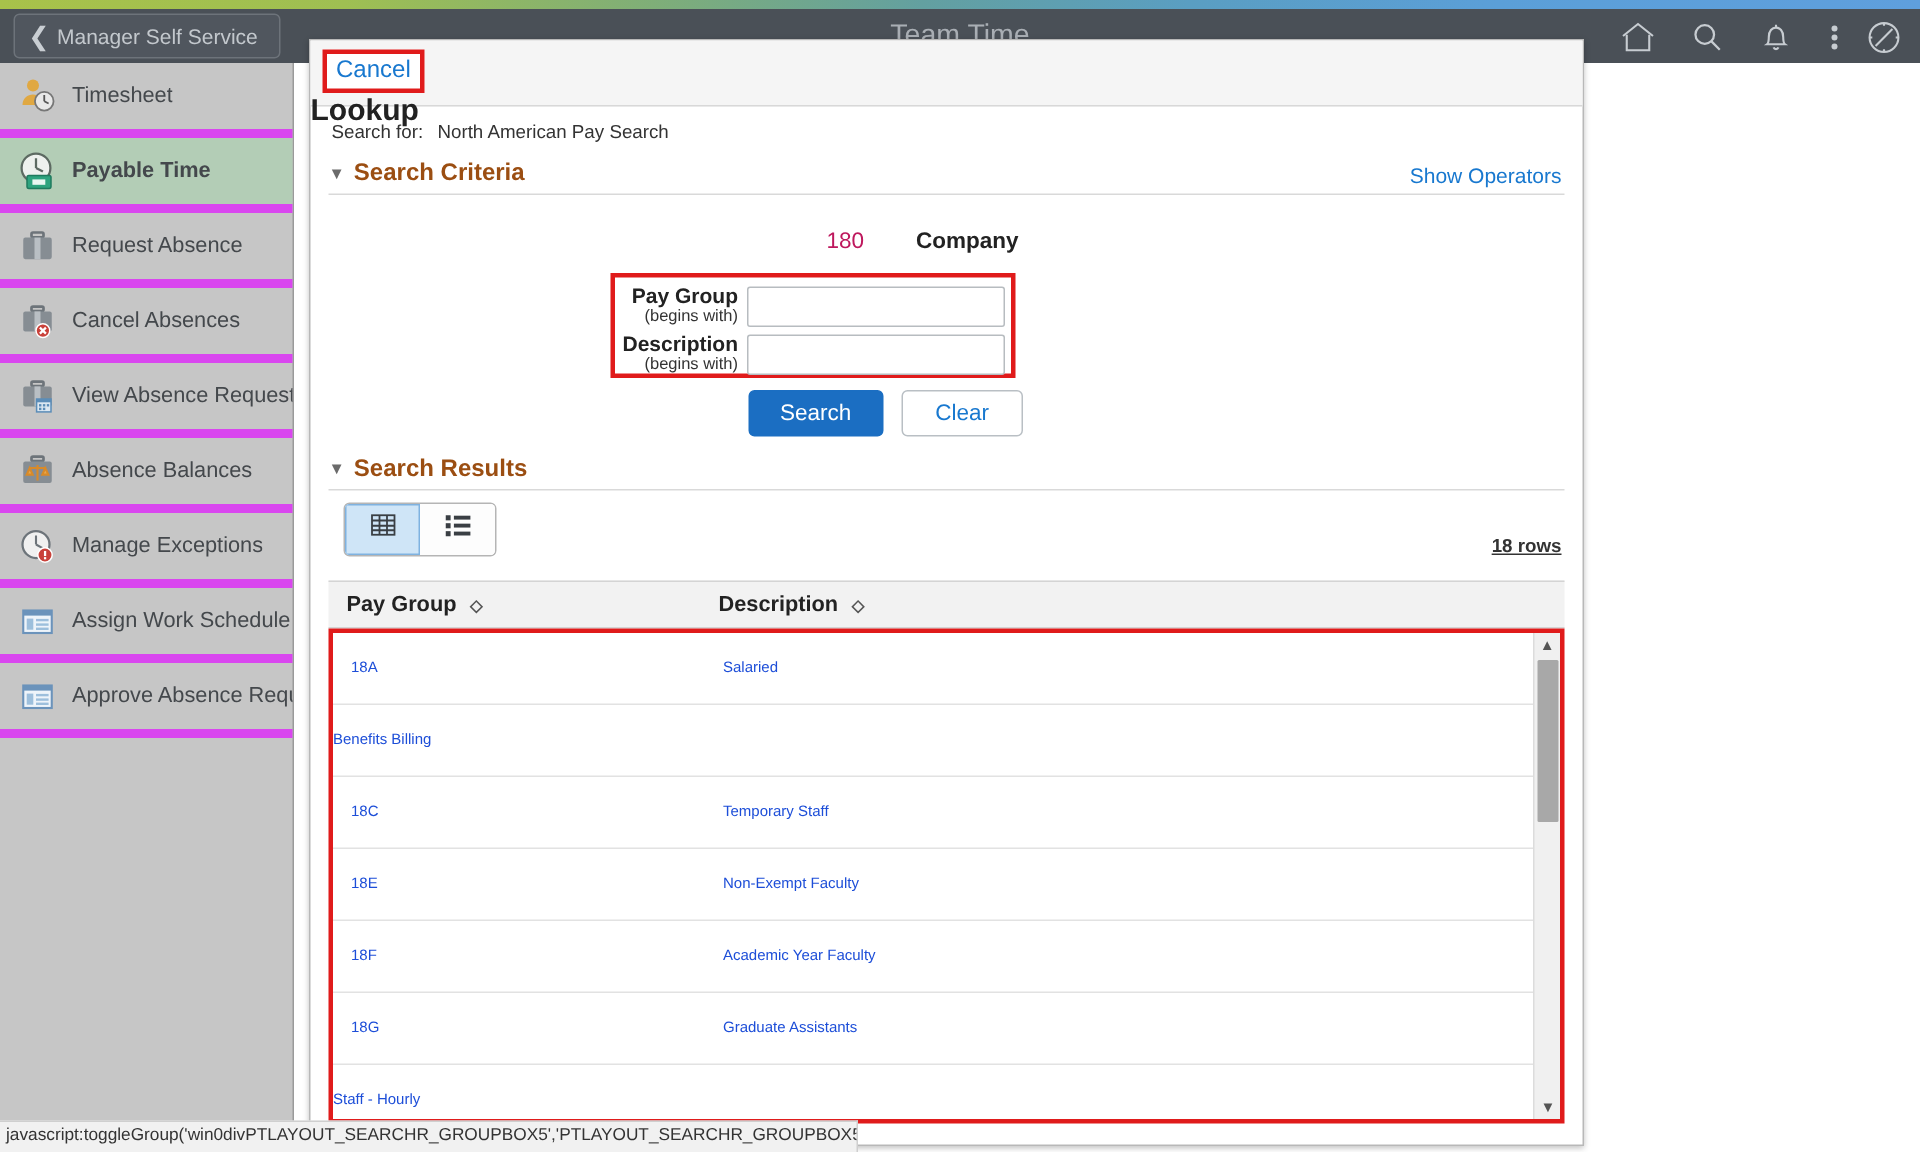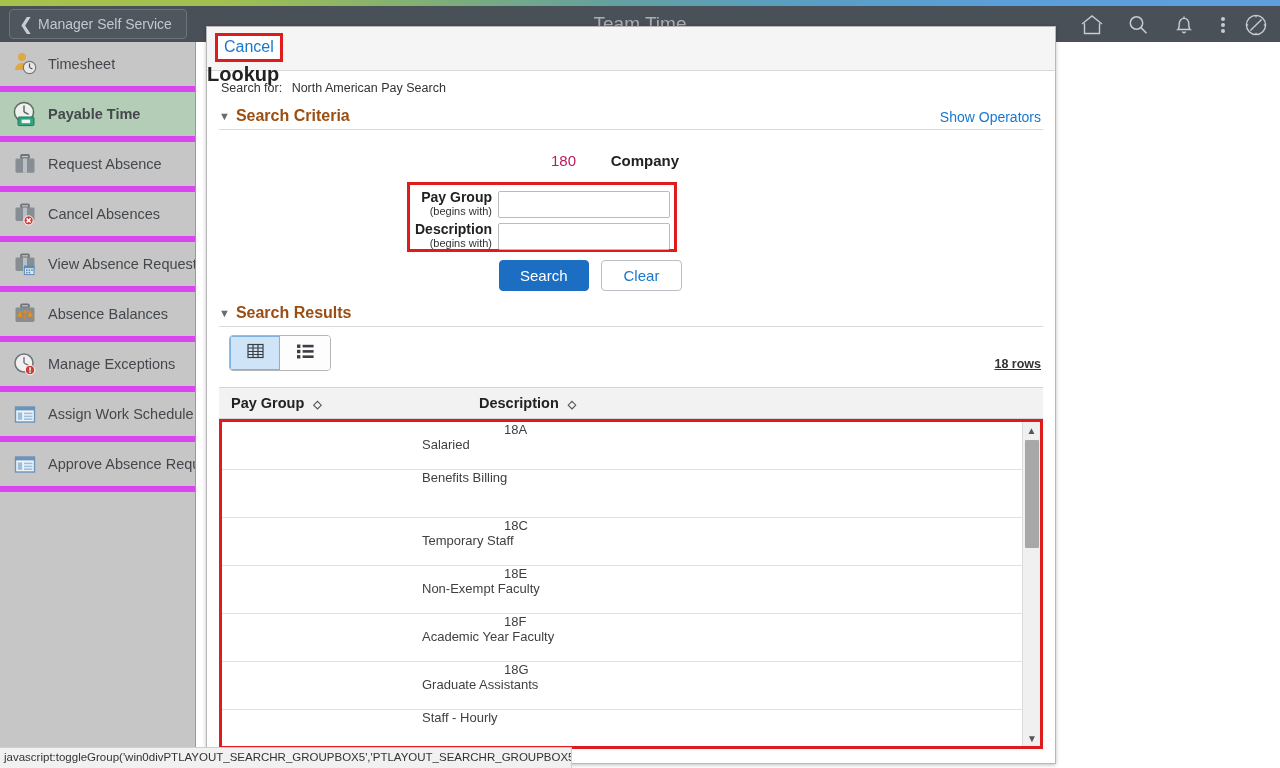--- a/index.html
+++ b/index.html
@@ -171,21 +171,21 @@
 
   #tablewrap {
     position: relative; margin-top: 0;
     border: 3px solid #e01b1b;
     height: 330px; display: flex;
   }
   #tbody { flex: 1; overflow: hidden; }
   .trow {
     display: flex; height: 48px; align-items: center;
     border-bottom: 1px solid #e2e2e2;
-    font-size: 13px; color: #404040; flex-direction: column;
+    font-size: 10px; color: #1d4ed8;
   }
   .trow .c1 { width: 260px; padding-left: 12px; }
   .trow .c2 { width: 400px; }
 
   #vscroll {
     width: 18px; background: #f0f0f0; border-left: 1px solid #dcdcdc;
     position: relative; flex: 0 0 18px;
   }
   .sbarrow { height: 16px; display:flex; align-items:center; justify-content:center;
              font-size: 10px; color: #555; }

